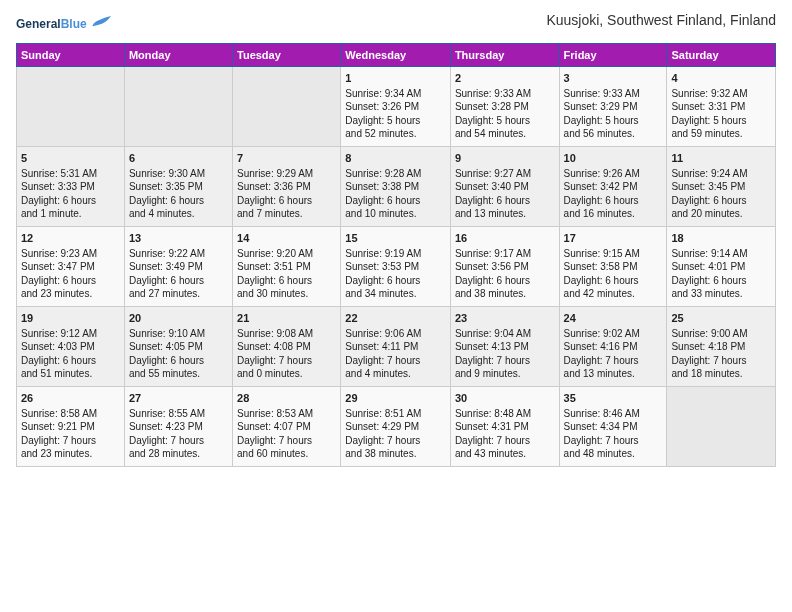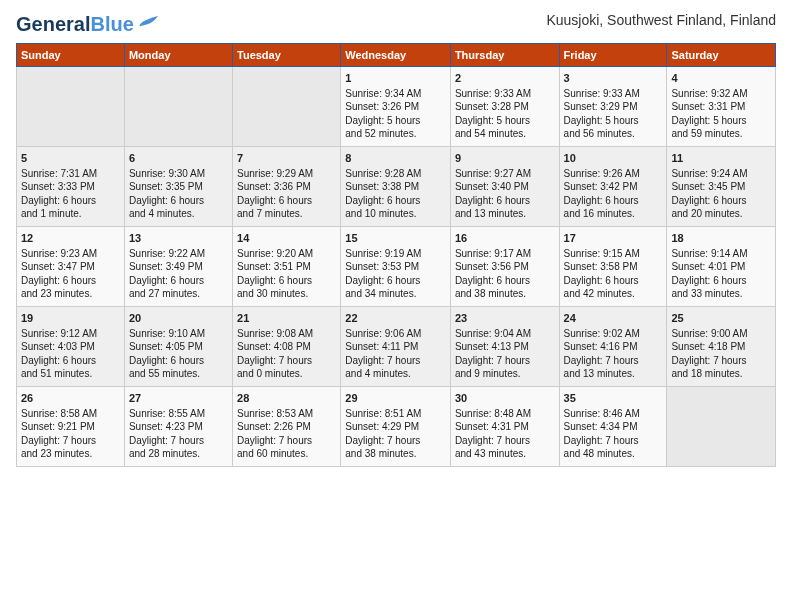--- a/index.html
+++ b/index.html
@@ -38,21 +38,21 @@
       font-size: 14px;
       color: #333;
       text-align: center;
     }
     .calendar {
       width: 100%;
       border-collapse: collapse;
       font-size: 10px;
     }
     .calendar thead th {
-      background: #c2410c;
+      background: #a21caf;
       color: #fff;
       padding: 5px 4px;
       text-align: left;
       font-size: 11px;
       font-weight: bold;
       border: 1px solid #2a5ca5;
     }
     .calendar tbody td {
       vertical-align: top;
       border: 1px solid #ccc;
@@ -78,21 +78,21 @@
       background: #e8e8e8 !important;
     }
   </style>
 </head>
 <body>
 
 <div class="container">
   <div class="header">
     <div class="logo">
       <div style="display:flex;align-items:center;gap:2px;">
-        <div style="font-size:20px;font-weight:bold;line-height:1;">
+        <div style="font-size:12px;font-weight:bold;line-height:1;">
           <span style="color:#1a3a5c;">General</span><span style="color:#4a90d9;">Blue</span>
         </div>
         <div style="color:#4a90d9;font-size:18px;margin-left:2px;">
           
           <svg width="22" height="18" viewBox="0 0 22 18" fill="none" xmlns="http://www.w3.org/2000/svg">
             <path d="M2 14 C6 8, 12 6, 20 4 C16 10, 10 13, 2 14Z" fill="#4a90d9"></path>
             <path d="M2 14 C4 10, 8 8, 14 9" stroke="#4a90d9" stroke-width="1.5" fill="none"></path>
           </svg>
         </div>
       </div>
@@ -144,21 +144,21 @@
             <span class="day-num">4</span>
             <div>Sunrise: 9:32 AM</div>
             <div>Sunset: 3:31 PM</div>
             <div>Daylight: 5 hours</div>
             <div>and 59 minutes.</div>
           </td>
         </tr>
         <tr>
           <td>
             <span class="day-num">5</span>
-            <div>Sunrise: 7:31 AM</div>
+            <div>Sunrise: 5:31 AM</div>
             <div>Sunset: 3:33 PM</div>
             <div>Daylight: 6 hours</div>
             <div>and 1 minute.</div>
           </td>
           <td>
             <span class="day-num">6</span>
             <div>Sunrise: 9:30 AM</div>
             <div>Sunset: 3:35 PM</div>
             <div>Daylight: 6 hours</div>
             <div>and 4 minutes.</div>
@@ -312,21 +312,21 @@
           <td>
             <span class="day-num">27</span>
             <div>Sunrise: 8:55 AM</div>
             <div>Sunset: 4:23 PM</div>
             <div>Daylight: 7 hours</div>
             <div>and 28 minutes.</div>
           </td>
           <td>
             <span class="day-num">28</span>
             <div>Sunrise: 8:53 AM</div>
-            <div>Sunset: 2:26 PM</div>
+            <div>Sunset: 4:07 PM</div>
             <div>Daylight: 7 hours</div>
             <div>and 60 minutes.</div>
           </td>
           <td>
             <span class="day-num">29</span>
             <div>Sunrise: 8:51 AM</div>
             <div>Sunset: 4:29 PM</div>
             <div>Daylight: 7 hours</div>
             <div>and 38 minutes.</div>
           </td>

